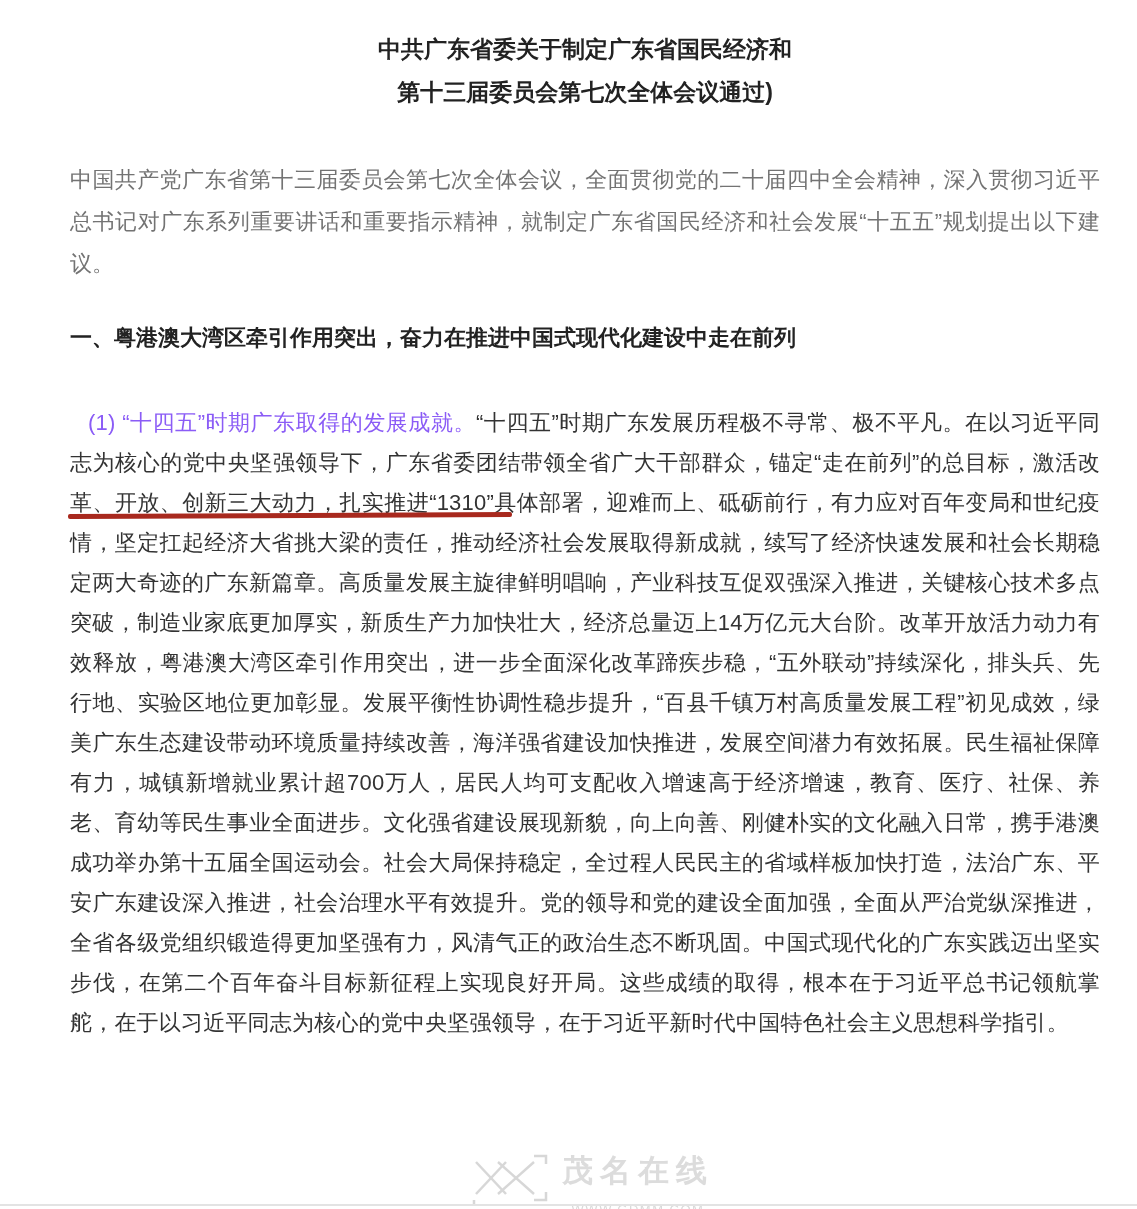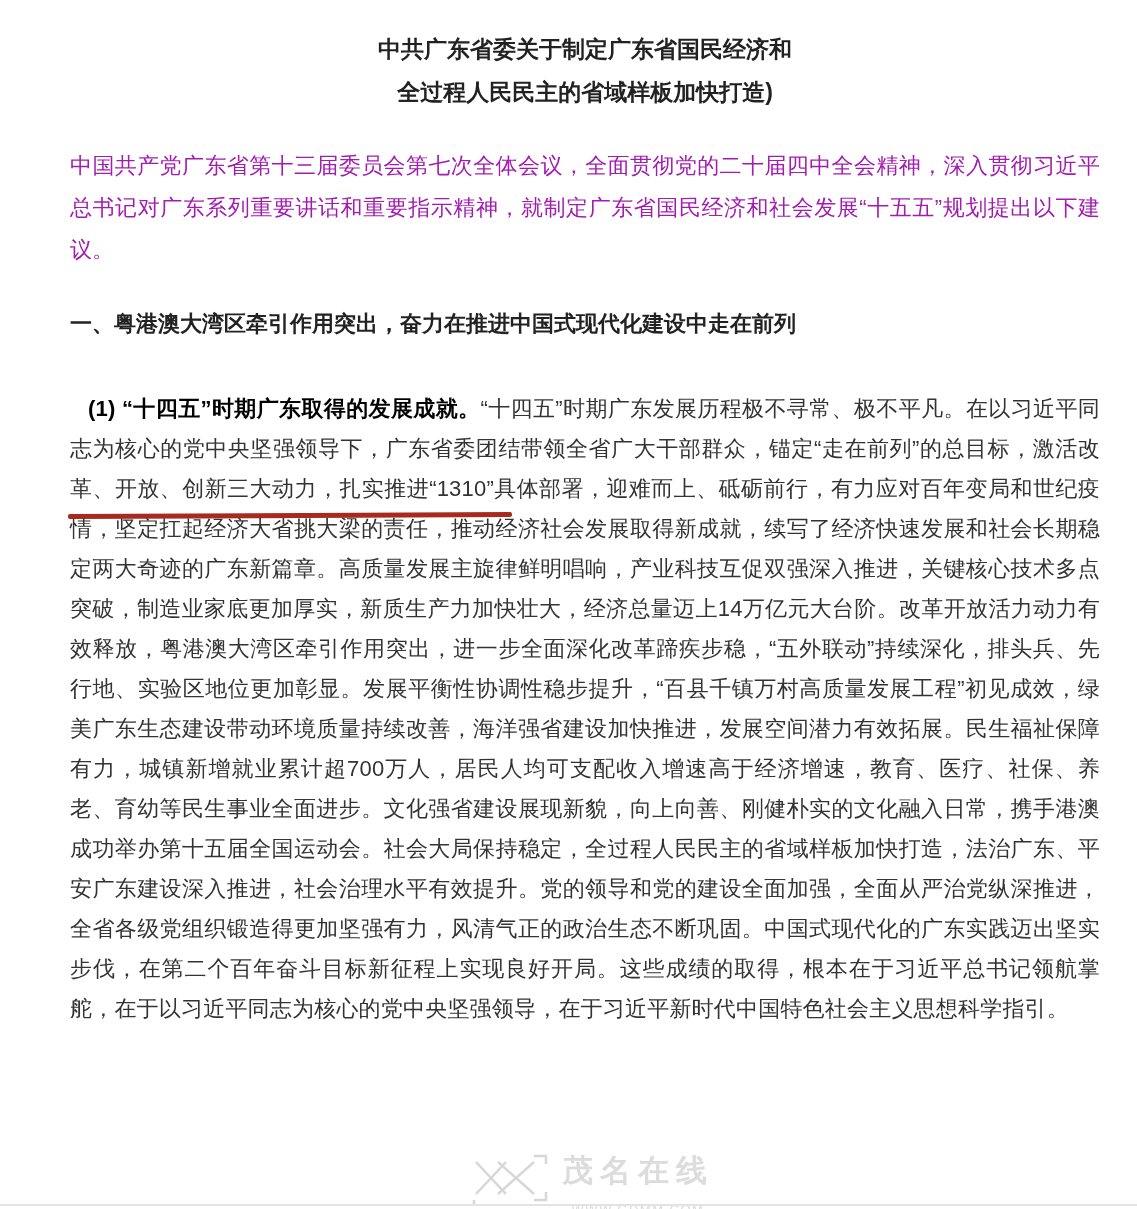--- a/index.html
+++ b/index.html
@@ -23,45 +23,45 @@
     margin-top: 28px;
     text-align: center;
     font-size: 23px;
     font-weight: 700;
     line-height: 43px;
     color: #222222;
   }
   .doc-title div { margin: 0; }
   p { margin: 0; }
   .intro-para {
-    margin-top: 31px;
+    margin-top: 45px;
     font-size: 22px;
     line-height: 42px;
     text-align: justify;
-    color: #a21caf;
+    color: #737373;
   }
   .section-heading {
     margin-top: 32px;
     font-size: 22px;
     font-weight: 700;
     line-height: 42px;
     color: #222222;
   }
   .main-para {
     margin-top: 44px;
     font-size: 22px;
     line-height: 40px;
     text-align: justify;
     text-indent: 18px;
     color: #333333;
     letter-spacing: 0.2px;
   }
   .lead-bold {
-    font-weight: 700;
-    color: #000000;
+    font-weight: 400;
+    color: #8b5cf6;
   }
   .red-underline {
     position: absolute;
     left: 68px;
     top: 513px;
     width: 444px;
     height: 5px;
     background: #a8291e;
     border-radius: 2px;
     transform: rotate(-0.25deg);
@@ -106,21 +106,21 @@
 </style>
 </head>
 <body>
 
 <div class="page">
 
   <div class="content">
 
     <div class="doc-title">
       <div>中共广东省委关于制定广东省国民经济和</div>
-      <div>全过程人民民主的省域样板加快打造)</div>
+      <div>第十三届委员会第七次全体会议通过)</div>
     </div>
 
     <p class="intro-para">中国共产党广东省第十三届委员会第七次全体会议，全面贯彻党的二十届四中全会精神，深入贯彻习近平总书记对广东系列重要讲话和重要指示精神，就制定广东省国民经济和社会发展“十五五”规划提出以下建议。</p>
 
     <p class="section-heading">一、粤港澳大湾区牵引作用突出，奋力在推进中国式现代化建设中走在前列</p>
 
     <p class="main-para"><span class="lead-bold">(1) “十四五”时期广东取得的发展成就。</span><span>“十四五”时期广东发展历程极不寻常、极不平凡。在以习近平同志为核心的党中央坚强领导下，广东省委团结带领全省广大干部群众，锚定“走在前列”的总目标，激活改革、开放、创新三大动力，扎实推进“1310”具体部署，迎难而上、砥砺前行，有力应对百年变局和世纪疫情，坚定扛起经济大省挑大梁的责任，推动经济社会发展取得新成就，续写了经济快速发展和社会长期稳定两大奇迹的广东新篇章。高质量发展主旋律鲜明唱响，产业科技互促双强深入推进，关键核心技术多点突破，制造业家底更加厚实，新质生产力加快壮大，经济总量迈上14万亿元大台阶。改革开放活力动力有效释放，粤港澳大湾区牵引作用突出，进一步全面深化改革蹄疾步稳，“五外联动”持续深化，排头兵、先行地、实验区地位更加彰显。发展平衡性协调性稳步提升，“百县千镇万村高质量发展工程”初见成效，绿美广东生态建设带动环境质量持续改善，海洋强省建设加快推进，发展空间潜力有效拓展。民生福祉保障有力，城镇新增就业累计超700万人，居民人均可支配收入增速高于经济增速，教育、医疗、社保、养老、育幼等民生事业全面进步。文化强省建设展现新貌，向上向善、刚健朴实的文化融入日常，携手港澳成功举办第十五届全国运动会。社会大局保持稳定，全过程人民民主的省域样板加快打造，法治广东、平安广东建设深入推进，社会治理水平有效提升。党的领导和党的建设全面加强，全面从严治党纵深推进，全省各级党组织锻造得更加坚强有力，风清气正的政治生态不断巩固。中国式现代化的广东实践迈出坚实步伐，在第二个百年奋斗目标新征程上实现良好开局。这些成绩的取得，根本在于习近平总书记领航掌舵，在于以习近平同志为核心的党中央坚强领导，在于习近平新时代中国特色社会主义思想科学指引。</span></p>
 
   </div>
 

